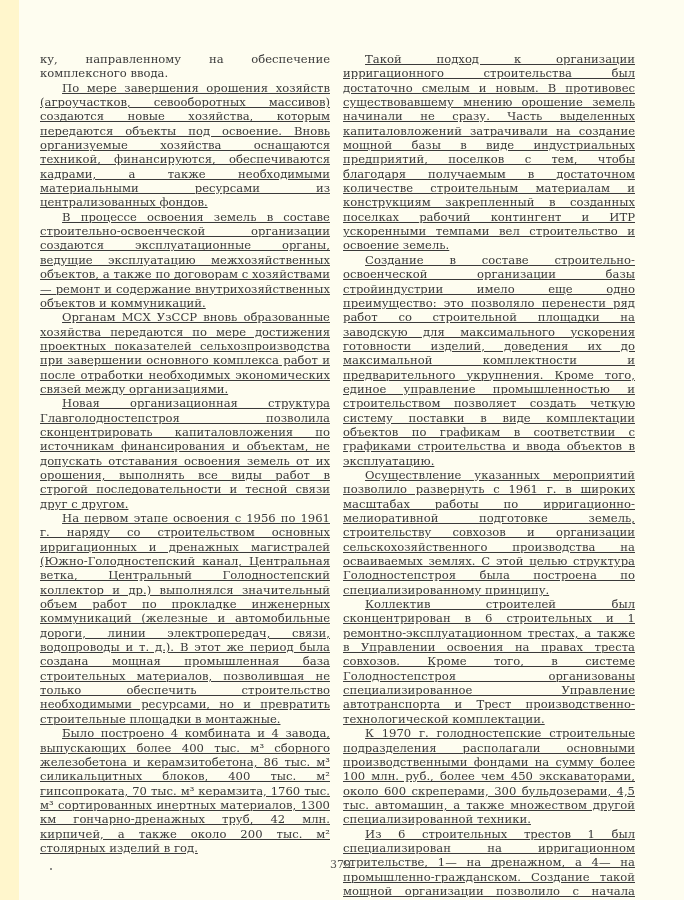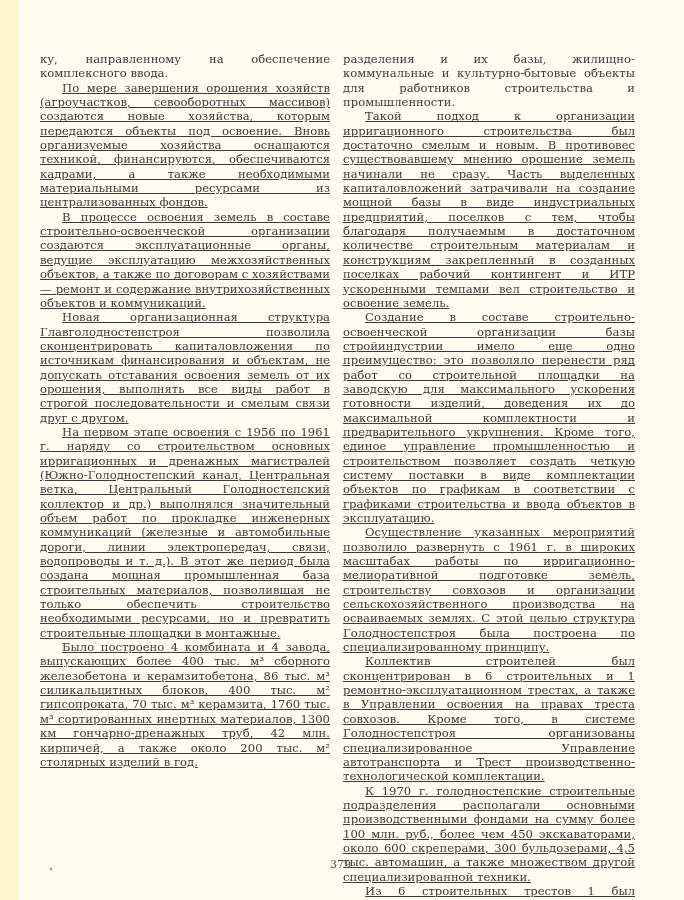--- a/index.html
+++ b/index.html
@@ -34,28 +34,28 @@
 </style>
 </head>
 <body>
 
 <div class="edge-strip"></div>
 
 <div class="column col-left">
   <p class="para cont">ку, направленному на обеспечение комплексного ввода.</p>
   <p class="para indent">По мере завершения орошения хозяйств (агроучастков, севооборотных массивов) создаются новые хозяйства, которым передаются объекты под освоение. Вновь организуемые хозяйства оснащаются техникой, финансируются, обеспечиваются кадрами, а также необходимыми материальными ресурсами из централизованных фондов.</p>
   <p class="para indent">В процессе освоения земель в составе строительно-освоенческой организации создаются эксплуатационные органы, ведущие эксплуатацию межхозяйственных объектов, а также по договорам с хозяйствами — ремонт и содержание внутрихозяйственных объектов и коммуникаций.</p>
-  <p class="para indent">Новая организационная структура Главголодностепстроя позволила сконцентрировать капиталовложения по источникам финансирования и объектам, не допускать отставания освоения земель от их орошения, выполнять все виды работ в строгой последовательности и смелым связи друг с другом.</p>
+  <p class="para indent">Органам МСХ УзССР вновь образованные хозяйства передаются по мере достижения проектных показателей сельхозпроизводства при завершении основного комплекса работ и после отработки необходимых экономических связей между организациями.</p>
+  <p class="para indent">Новая организационная структура Главголодностепстроя позволила сконцентрировать капиталовложения по источникам финансирования и объектам, не допускать отставания освоения земель от их орошения, выполнять все виды работ в строгой последовательности и тесной связи друг с другом.</p>
   <p class="para indent">На первом этапе освоения с 1956 по 1961 г. наряду со строительством основных ирригационных и дренажных магистралей (Южно-Голодностепский канал, Центральная ветка, Центральный Голодностепский коллектор и др.) выполнялся значительный объем работ по прокладке инженерных коммуникаций (железные и автомобильные дороги, линии электропередач, связи, водопроводы и т. д.). В этот же период была создана мощная промышленная база строительных материалов, позволившая не только обеспечить строительство необходимыми ресурсами, но и превратить строительные площадки в монтажные.</p>
   <p class="para indent">Было построено 4 комбината и 4 завода, выпускающих более 400 тыс. м³ сборного железобетона и керамзитобетона, 86 тыс. м³ силикальцитных блоков, 400 тыс. м² гипсопроката, 70 тыс. м³ керамзита, 1760 тыс. м³ сортированных инертных материалов, 1300 км гончарно-дренажных труб, 42 млн. кирпичей, а также около 200 тыс. м² столярных изделий в год.</p>
 
 </div>
 
 <div class="column col-right">
-  <p class="para cont">разделения и их базы, жилищно-коммунальные и культурно-бытовые объекты для работников строительства и промышленности.</p>
   <p class="para indent">Такой подход к организации ирригационного строительства был достаточно смелым и новым. В противовес существовавшему мнению орошение земель начинали не сразу. Часть выделенных капиталовложений затрачивали на создание мощной базы в виде индустриальных предприятий, поселков с тем, чтобы благодаря получаемым в достаточном количестве строительным материалам и конструкциям закрепленный в созданных поселках рабочий контингент и ИТР ускоренными темпами вел строительство и освоение земель.</p>
   <p class="para indent">Создание в составе строительно-освоенческой организации базы стройиндустрии имело еще одно преимущество: это позволяло перенести ряд работ со строительной площадки на заводскую для максимального ускорения готовности изделий, доведения их до максимальной комплектности и предварительного укрупнения. Кроме того, единое управление промышленностью и строительством позволяет создать четкую систему поставки в виде комплектации объектов по графикам в соответствии с графиками строительства и ввода объектов в эксплуатацию.</p>
   <p class="para indent">Осуществление указанных мероприятий позволило развернуть с 1961 г. в широких масштабах работы по ирригационно-мелиоративной подготовке земель, строительству совхозов и организации сельскохозяйственного производства на осваиваемых землях. С этой целью структура Голодностепстроя была построена по специализированному принципу.</p>
   <p class="para indent">Коллектив строителей был сконцентрирован в 6 строительных и 1 ремонтно-эксплуатационном трестах, а также в Управлении освоения на правах треста совхозов. Кроме того, в системе Голодностепстроя организованы специализированное Управление автотранспорта и Трест производственно-технологической комплектации.</p>
   <p class="para indent">К 1970 г. голодностепские строительные подразделения располагали основными производственными фондами на сумму более 100 млн. руб., более чем 450 экскаваторами, около 600 скреперами, 300 бульдозерами, 4,5 тыс. автомашин, а также множеством другой специализированной техники.</p>
   <p class="para indent">Из 6 строительных трестов 1 был специализирован на ирригационном стрительстве, 1— на дренажном, а 4— на промышленно-гражданском. Создание такой мощной организации позволило с начала строительства до 1977 г. освоить 2158 млн. руб. капитальных вложений, в том числе 1618 млн. руб. на строительно-мон-</p>
 </div>
 
 <div class="dot"></div>
 <div class="page-number">379</div>

